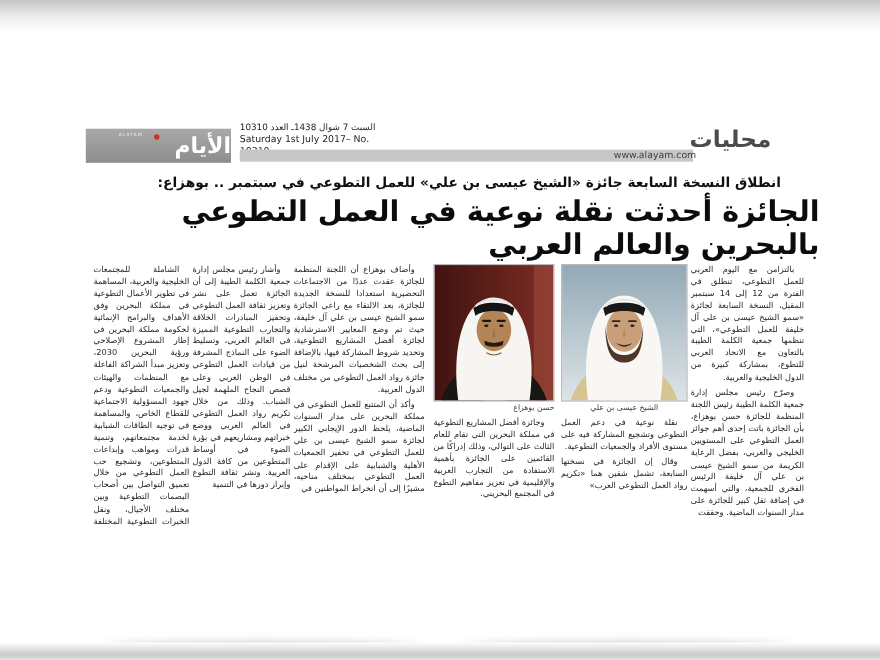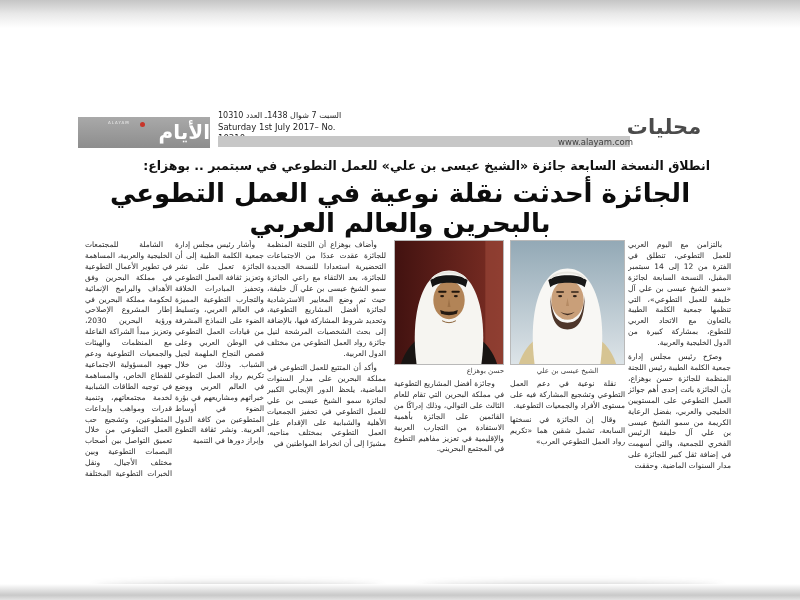--- a/index.html
+++ b/index.html
@@ -19,21 +19,21 @@
   .date-en{font-size:8.5px;line-height:11px;color:#1e1e1e;}
   .gray-bar{position:absolute;left:218px;top:136px;width:412px;height:11px;background:#c7c7c7;}
   .site{position:absolute;left:558px;top:137px;width:72px;height:11px;font-size:8.5px;
     line-height:11px;color:#3d3d3d;text-align:center;}
   .section-title{position:absolute;left:626px;top:115px;width:76px;font-size:21px;
     font-weight:bold;color:#4b4b4b;direction:rtl;text-align:center;}
   .page-num{position:absolute;left:700px;top:104px;font-size:38px;color:#9a9a9a;line-height:44px;}
   
   .kicker{position:absolute;left:90px;right:90px;top:158px;
     direction:rtl;font-size:12.5px;font-weight:bold;color:#101010;}
-  .headline{position:absolute;left:55px;right:55px;top:178px;margin:0;text-align:center;
+  .headline{position:absolute;left:55px;right:55px;top:178px;margin:0;text-align:right;
     direction:rtl;font-size:26px;font-weight:bold;color:#0c0c0c;letter-spacing:-0.3px;}
   
   .body-grid{position:absolute;left:85px;top:240px;width:646px;height:238px;
     display:flex;direction:rtl;gap:3px;}
   .col{overflow:hidden;height:100%;}
   .c1{width:103px;}  .c3{width:119px;}  .c4{width:89px;}  .c5{flex:1;}
   .col p,.subcol p{margin:0 0 3px 0;text-indent:9px;text-align:justify;
     font-size:7.5px;line-height:10.9px;color:#262626;direction:rtl;}
   .photos-block{width:236px;}
   .photo-row{display:flex;gap:6px;}

